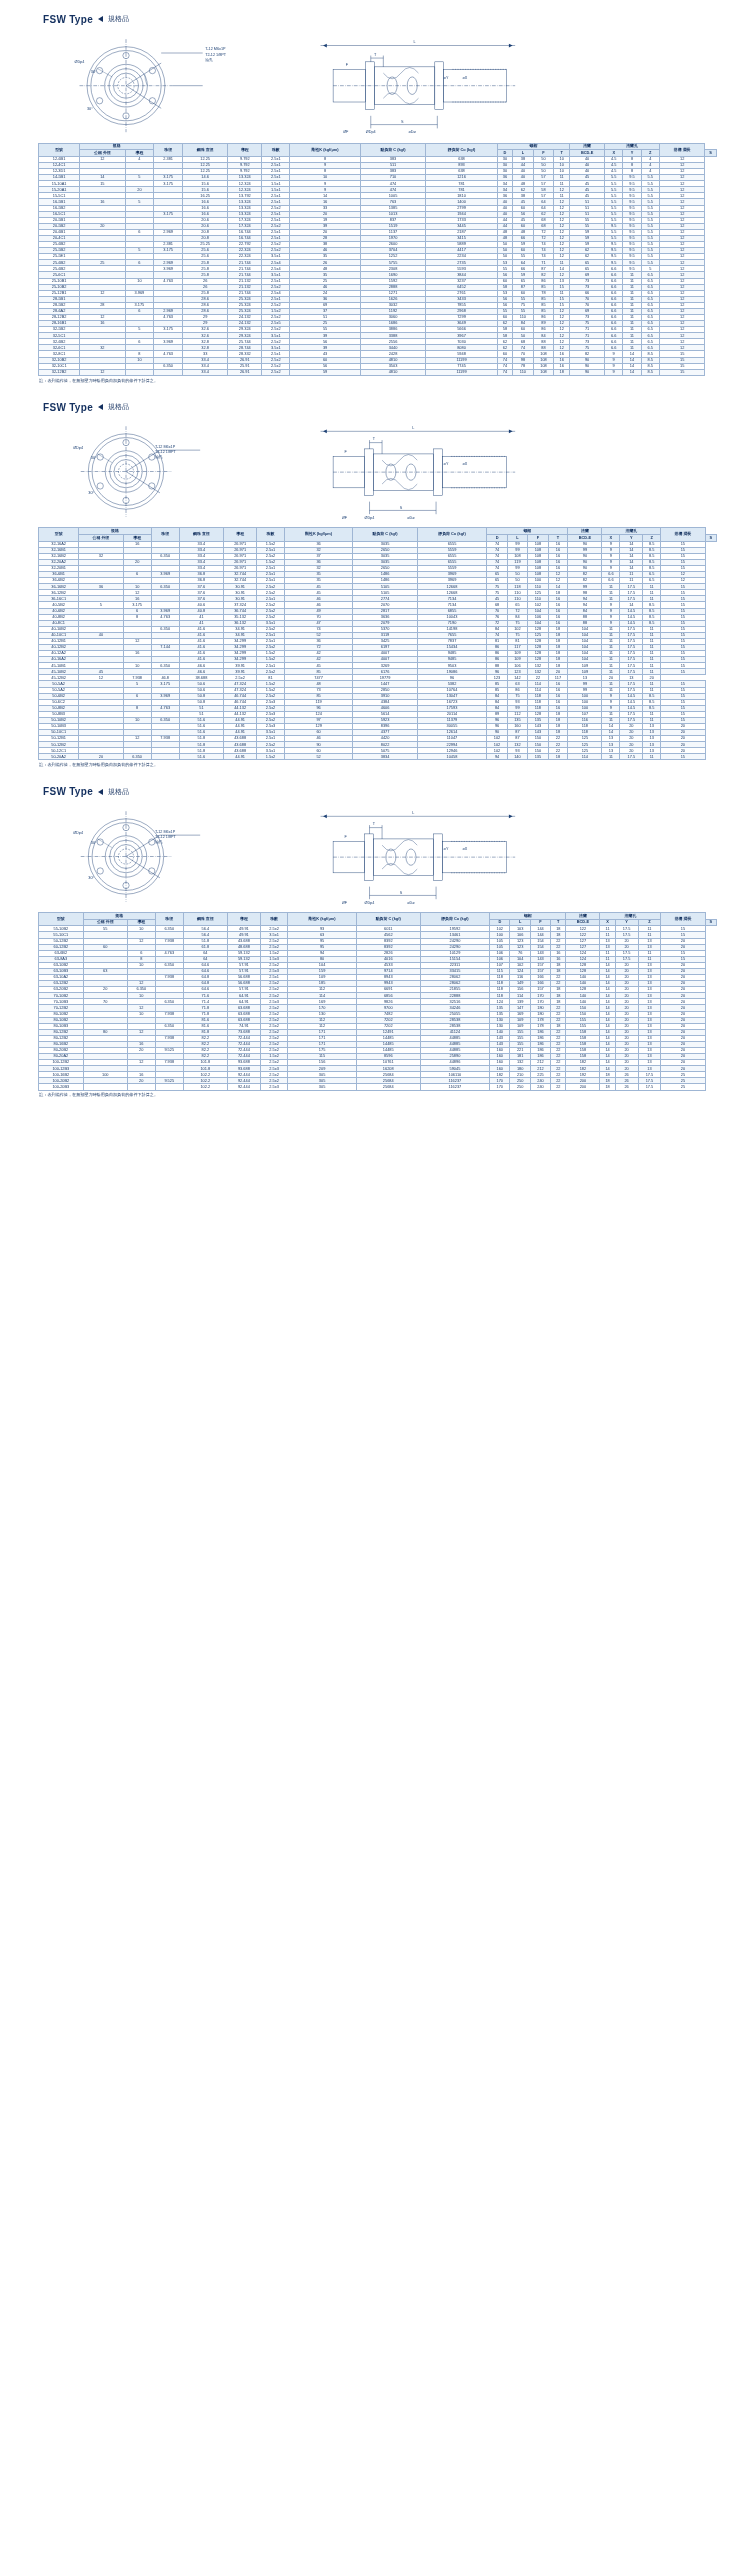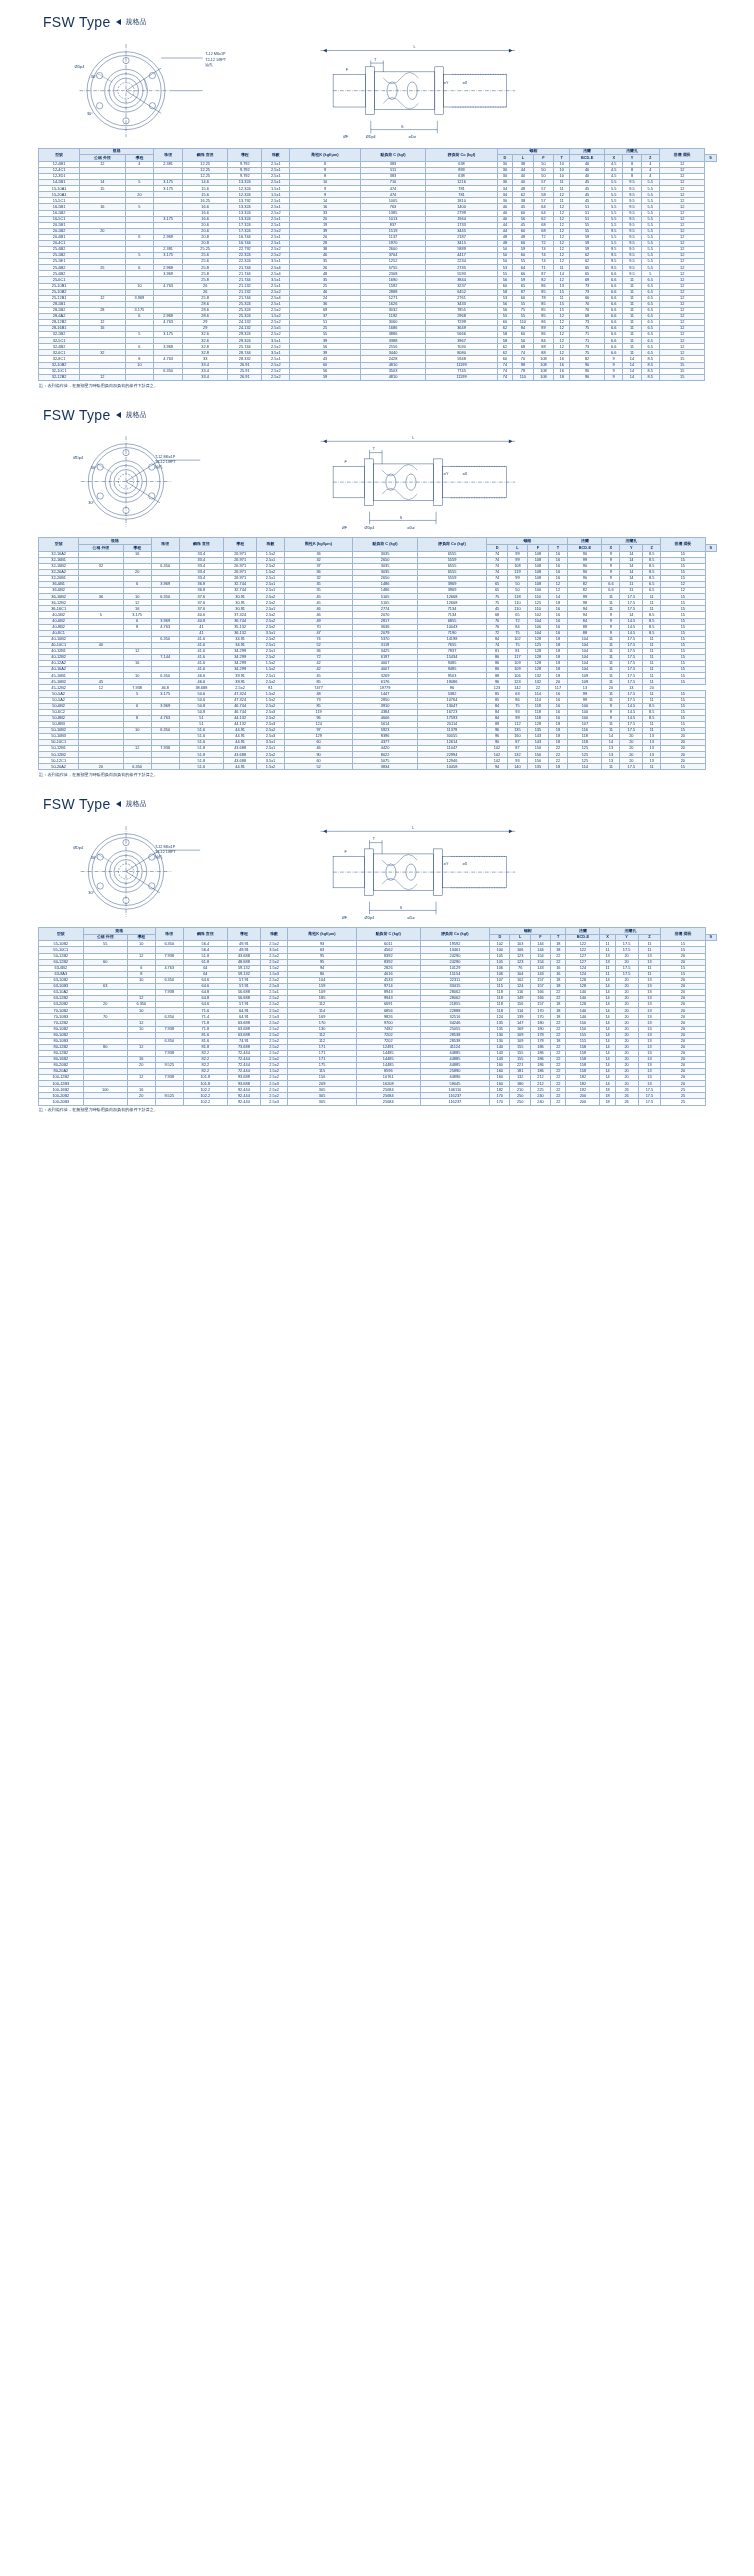--- a/index.html
+++ b/index.html
@@ -17,22 +17,22 @@
   .section { margin-bottom: 16.4px; }
 
   
   .sec-head {
     display: flex;
     align-items: center;
     gap: 5px;
     padding: 2.5px 0 6.3px 5px;
   }
   .sec-head .title {
-    font-size: 14px;
-    font-weight: normal;
+    font-size: 10px;
+    font-weight: bold;
     color: #14305f;
     letter-spacing: 0.3px;
   }
   .sec-head .tri {
     width: 0; height: 0;
     border-top: 3.1px solid transparent;
     border-bottom: 3.1px solid transparent;
     border-right: 5px solid #14305f;
   }
   .sec-head .sub {

